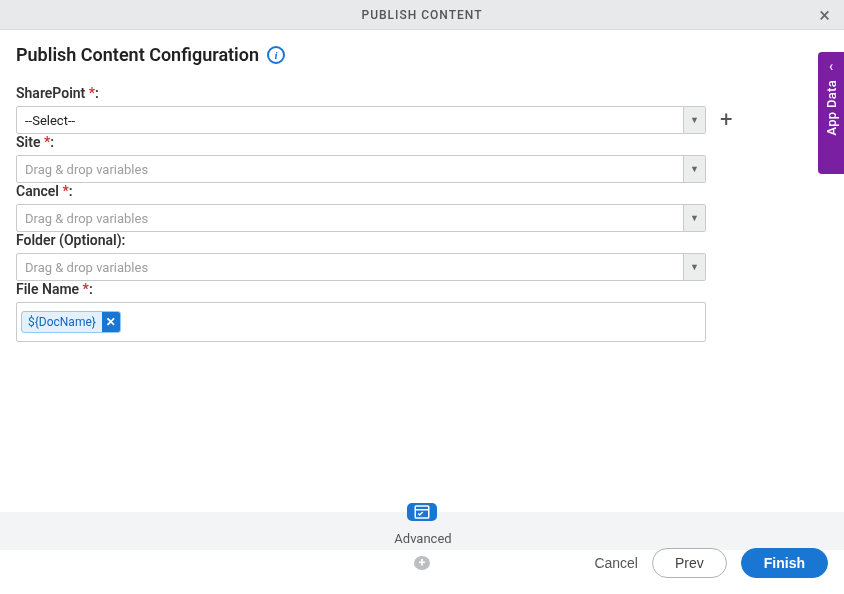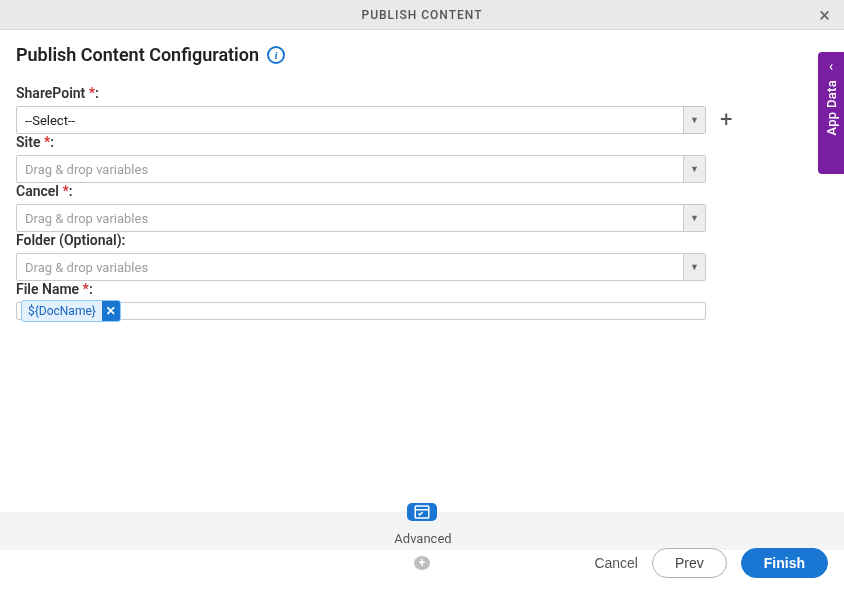--- a/index.html
+++ b/index.html
@@ -19,21 +19,21 @@
     .req { color: #d32f2f; }
 
     .field-row { display: flex; align-items: center; gap: 10px; }
     .dropdown { flex: 0 0 690px; display: flex; border: 1px solid #c9cacb; border-radius: 2px; height: 28px; background: #fff; }
     .dropdown-value { flex: 1; padding: 4px 8px; font-size: 13px; color: #222; display: flex; align-items: center; }
     .dropdown-value.placeholder { color: #9e9e9e; }
     .dropdown-arrow { width: 22px; background: #eceded; border-left: 1px solid #c9cacb; display: flex; align-items: center; justify-content: center; font-size: 9px; color: #666; }
 
     .add-btn { font-size: 22px; color: #555; cursor: pointer; padding: 0 4px; line-height: 1; }
 
-    .text-input { flex: 0 0 690px; border: 1px solid #c9cacb; border-radius: 2px; height: 18px; background: #fff; display: flex; align-items: center; padding: 2px 4px; }
+    .text-input { flex: 0 0 690px; border: 1px solid #c9cacb; border-radius: 2px; height: 40px; background: #fff; display: flex; align-items: center; padding: 2px 4px; }
     .var-chip { display: inline-flex; align-items: center; background: #e3f0fd; border: 1px solid #90caf9; border-radius: 3px; font-size: 12px; color: #1565c0; overflow: hidden; }
     .var-chip-label { padding: 2px 6px; }
     .var-chip-x { background: #1976d2; color: #fff; width: 18px; height: 20px; display: flex; align-items: center; justify-content: center; font-size: 12px; font-weight: bold; cursor: pointer; }
 
     .footer-bar { position: absolute; left: 0; right: 0; bottom: 44px; height: 38px; background: #f3f4f5; display: flex; align-items: center; justify-content: center; gap: 10px; flex-direction: column; }
     .gear-icon { width: 20px; height: 20px; color: #888; }
     .window-icon-box { width: 30px; height: 30px; background: #1976d2; border-radius: 5px; display: flex; align-items: center; justify-content: center; color: #fff; }
     .advanced-label { font-size: 13px; color: #555; margin-left: 2px; }
     .plus-badge { width: 16px; height: 16px; border-radius: 50%; background: #bcbec0; color: #fff; font-size: 12px; display: flex; align-items: center; justify-content: center; font-weight: bold; }
 

